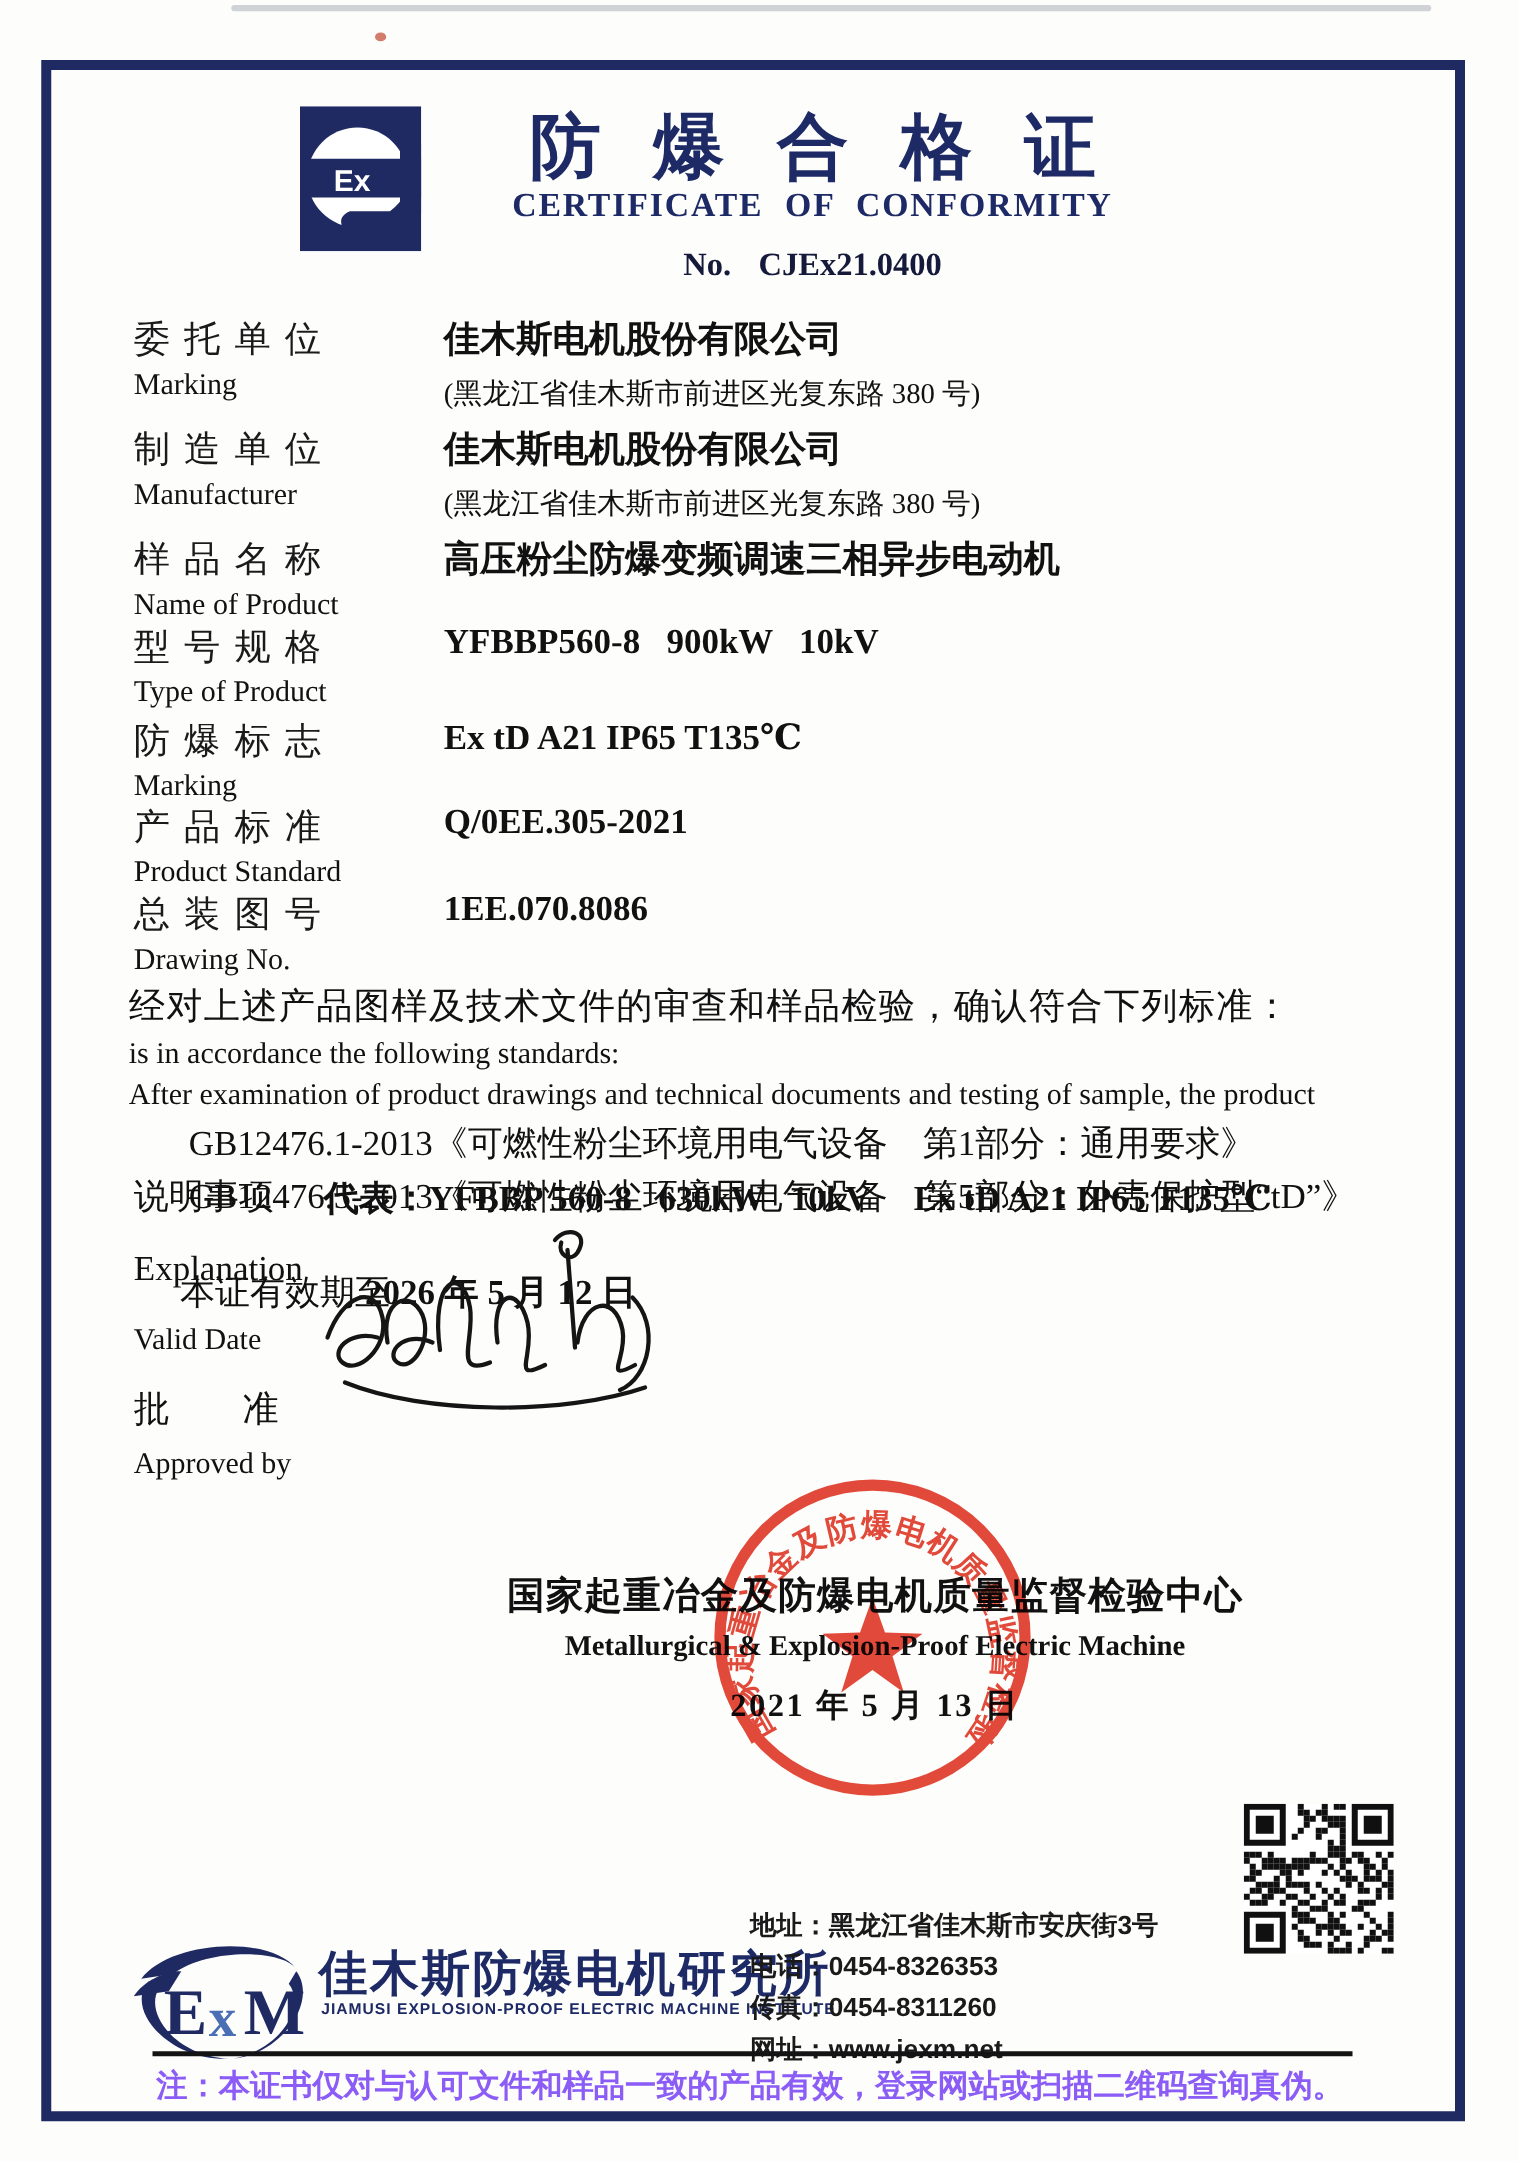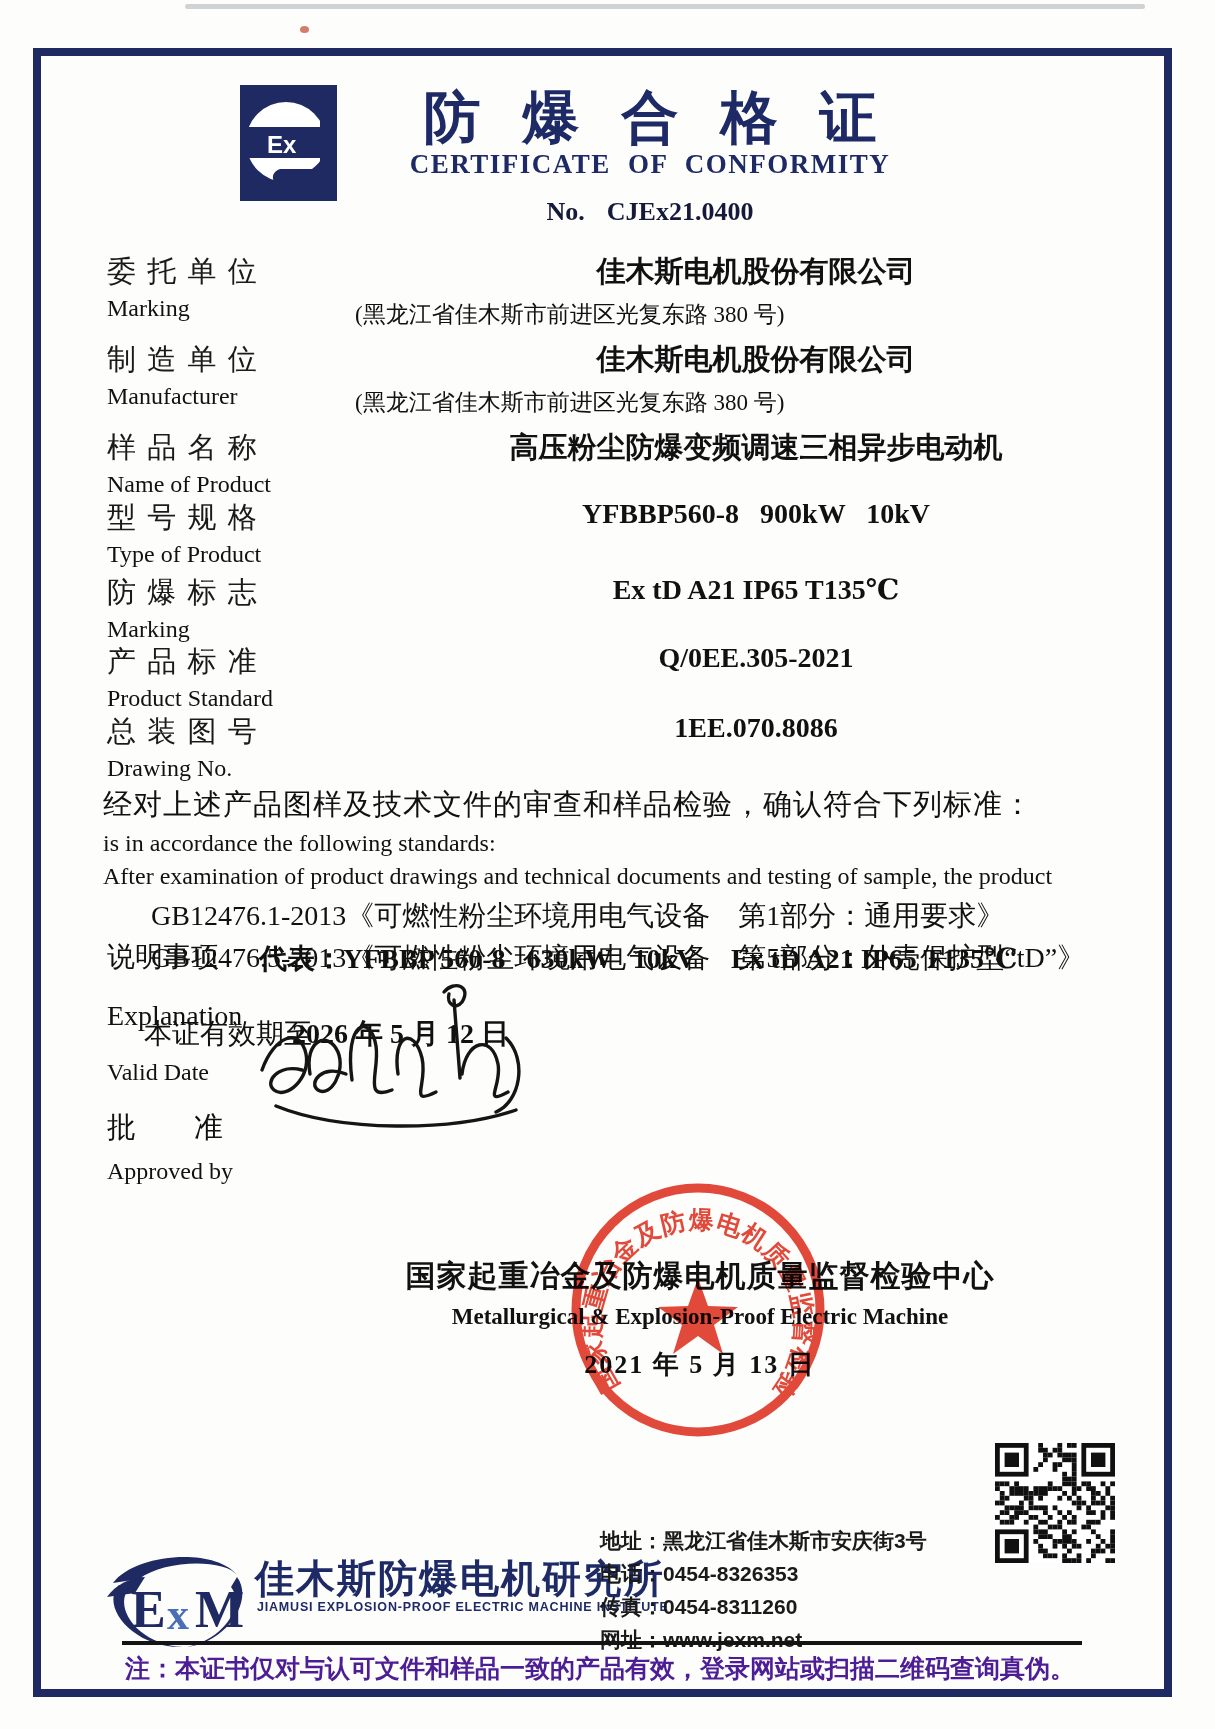--- a/index.html
+++ b/index.html
@@ -21,21 +21,21 @@
             color:#1d2a66;letter-spacing:1.5px;word-spacing:9px;white-space:nowrap;}
   .no-line{left:370px;top:197px;width:560px;text-align:center;font-size:26px;font-weight:bold;color:#15193a;}
   .no-line .gap{display:inline-block;width:22px;}
 
   
   .frow{position:absolute;left:107px;right:58px;display:flex;}
   .flabel{width:248px;flex:none;}
   .flabel .cn{font-size:29px;color:#1a1a1a;letter-spacing:2px;white-space:nowrap;}
   .flabel .en{font-size:24px;margin-top:3px;white-space:nowrap;}
   .fvalue{flex:1;}
-  .fvalue .v1{font-size:29px;font-weight:bold;white-space:pre;text-align:center;}
+  .fvalue .v1{font-size:29px;font-weight:bold;white-space:pre;}
   .fvalue .v1.latin{font-size:28px;}
   .fvalue .v2{font-size:23px;margin-top:7px;white-space:nowrap;}
 
   
   .statement{left:103px;top:785px;right:52px;}
   .st-cn{font-size:29px;letter-spacing:1px;white-space:nowrap;}
   .st-en{font-size:24px;line-height:29px;margin-top:4px;}
   .st-std{font-size:28px;margin-top:8px;padding-left:48px;white-space:nowrap;line-height:34px;}
 
   
@@ -71,21 +71,21 @@
   
   .jexm-logo{left:105px;top:1545px;width:145px;height:110px;}
   .inst-cn{left:255px;top:1552px;font-size:39px;font-weight:bold;color:#1d2a66;
            font-family:"Liberation Sans","DejaVu Sans",sans-serif;letter-spacing:2px;white-space:nowrap;}
   .inst-en{left:257px;top:1600px;font-size:12.5px;font-weight:bold;color:#1d2a66;
            font-family:"Liberation Sans","DejaVu Sans",sans-serif;letter-spacing:.8px;white-space:nowrap;}
   .contact{left:600px;top:1524px;font-family:"Liberation Sans","DejaVu Sans",sans-serif;}
   .contact .row{font-size:21px;font-weight:bold;color:#1a1a1a;line-height:33px;white-space:nowrap;}
   .divider{left:122px;top:1641px;width:960px;height:4px;background:#141414;}
   .note{left:60px;top:1652px;width:1080px;text-align:center;font-size:25px;font-weight:bold;
-        font-family:"Liberation Sans","DejaVu Sans",sans-serif;color:#4c1d95;white-space:nowrap;}
+        font-family:"Liberation Sans","DejaVu Sans",sans-serif;color:#8b5cf6;white-space:nowrap;}
 </style>
 </head>
 <body>
 
 <div class="page">
   <div class="top-streak"></div>
   <div class="red-dot"></div>
   <div class="frame"></div>
 
   <svg class="abs ex-logo" viewBox="0 0 97 116">

